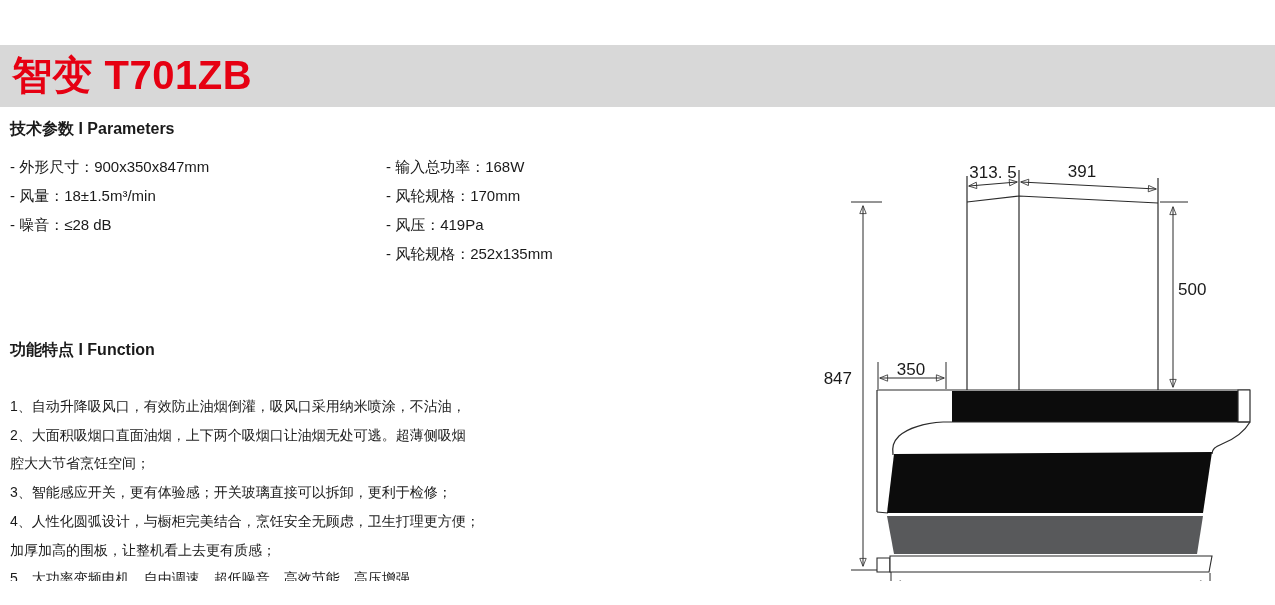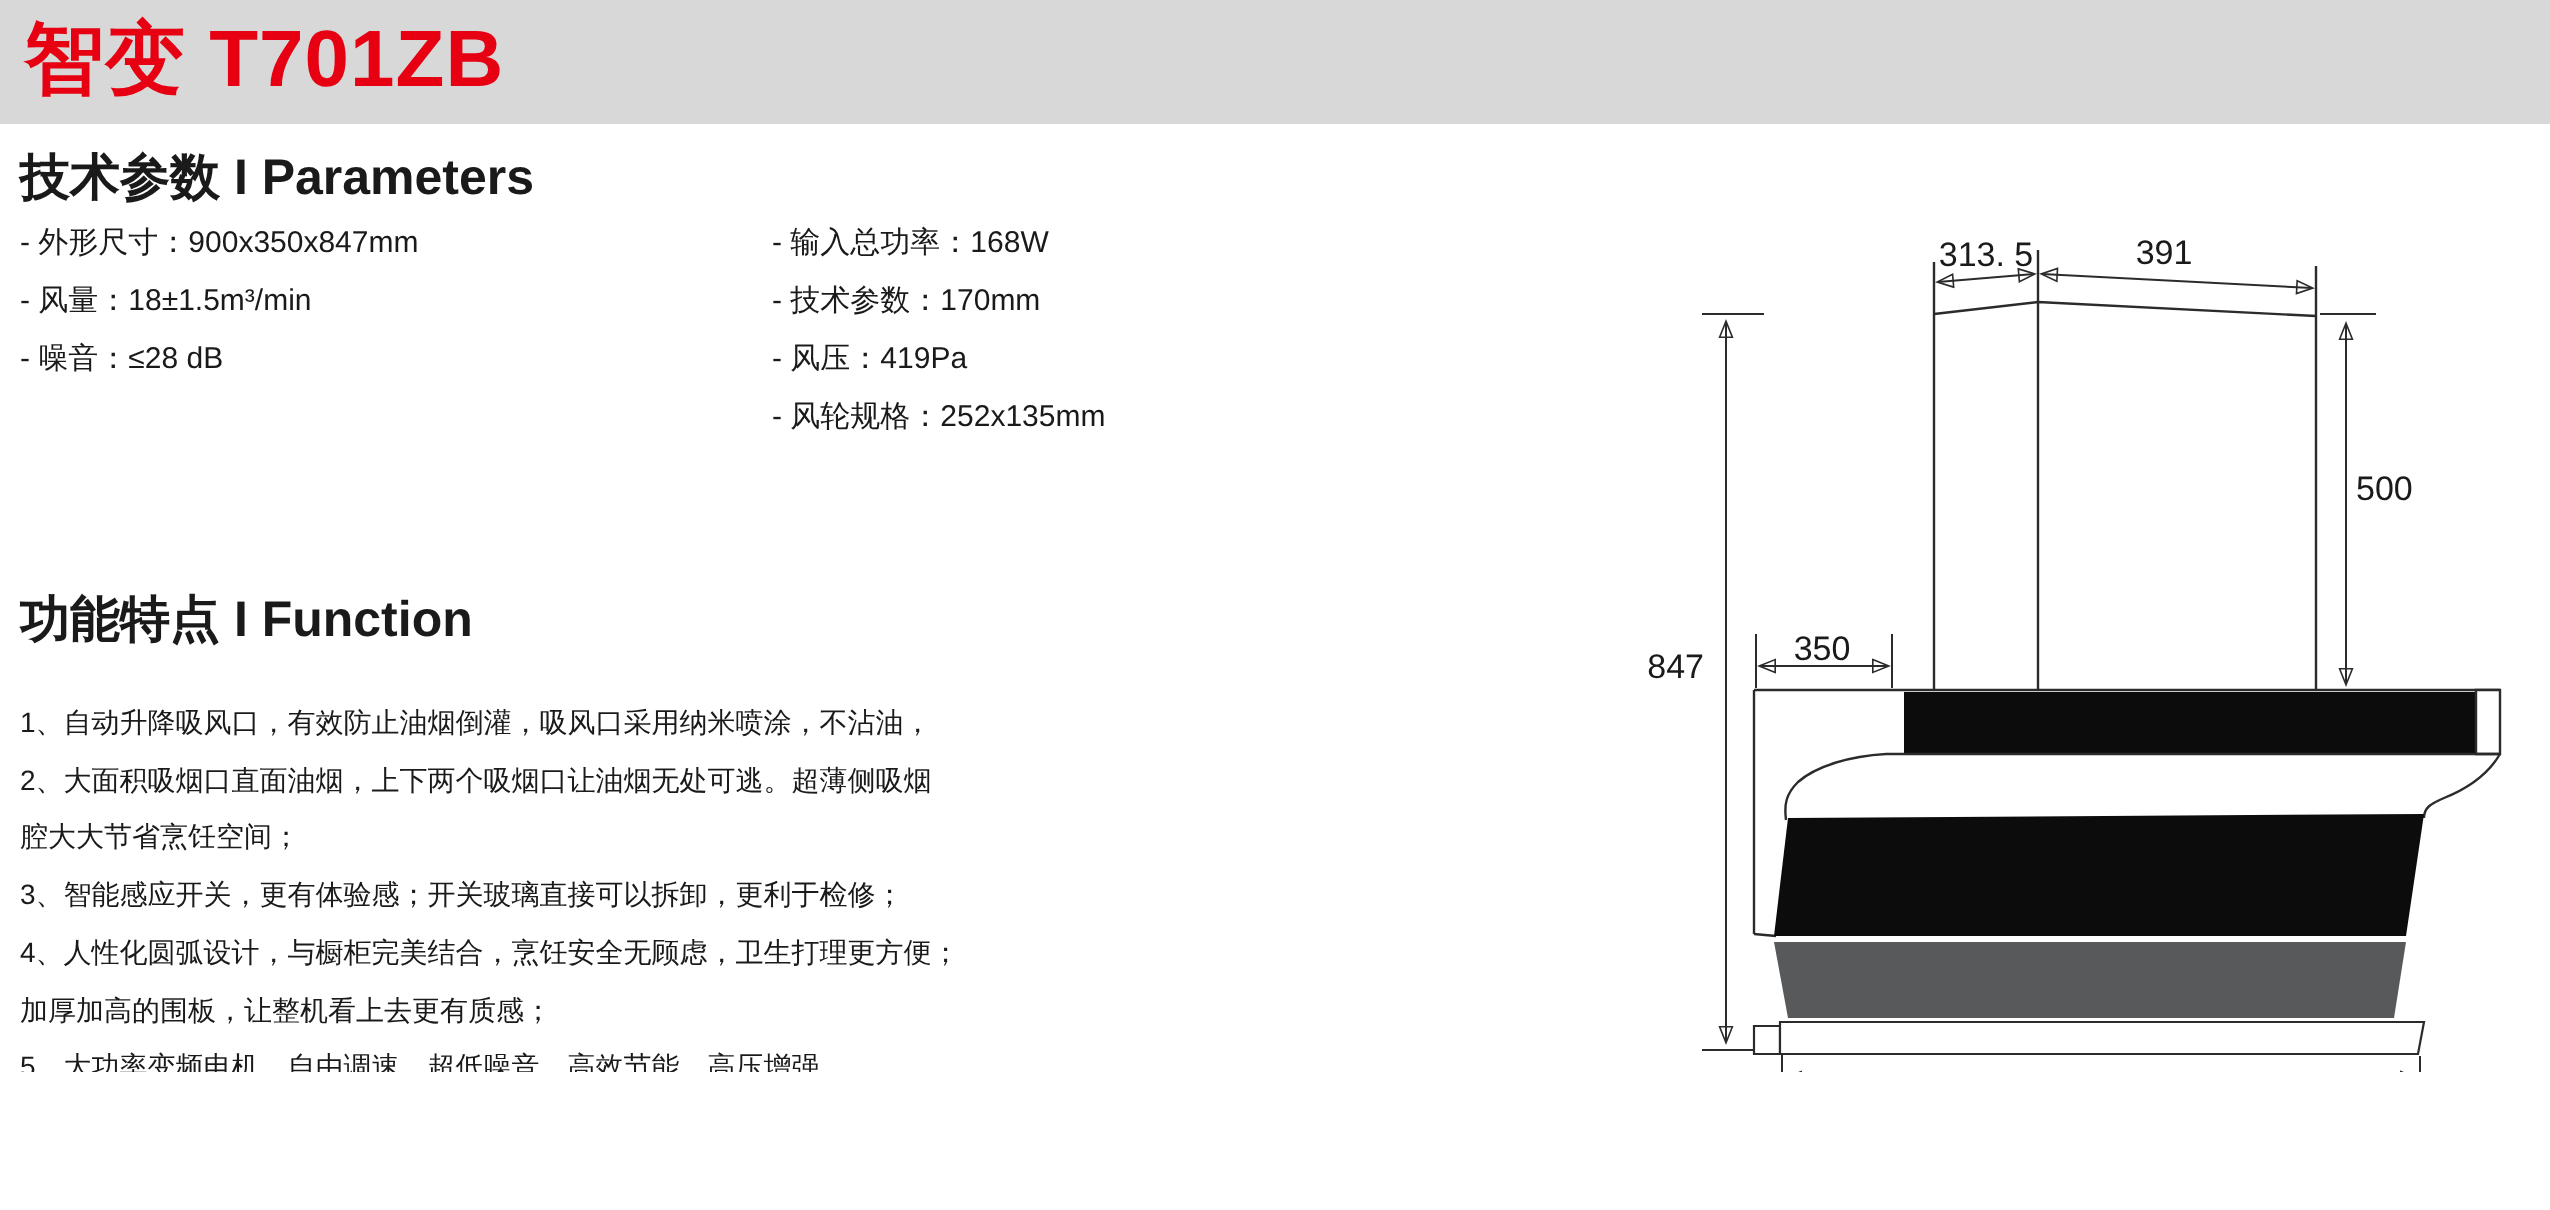--- a/index.html
+++ b/index.html
@@ -1,26 +1,26 @@
 <!DOCTYPE html>
 <html><head>
 <meta charset="utf-8">
 <style>
   html,body{margin:0;padding:0;background:#fff;}
   .page{
     position:relative;width:1275px;height:536px;background:#ffffff;overflow:hidden;
-    font-family:"Liberation Sans","DejaVu Sans",sans-serif;color:#1a1a1a;
+    font-family:"Liberation Sans","DejaVu Sans",sans-serif;color:#1a1a1a;margin-top:45px;
   }
   .header-bar{position:absolute;left:0;top:0;width:1275px;height:62px;background:#d8d8d8;}
   .product-title{
     position:absolute;left:12px;top:8px;font-size:40px;font-weight:bold;
     color:#e60012;letter-spacing:0.5px;white-space:nowrap;line-height:1.1;
   }
   .section-heading{
-    position:absolute;left:10px;font-size:25px;font-weight:bold;color:#1a1a1a;
+    position:absolute;left:10px;font-size:16px;font-weight:bold;color:#1a1a1a;
     white-space:nowrap;line-height:1.15;
   }
   .params-heading{top:75px;}
   .function-heading{top:296px;}
   .param-col{position:absolute;top:107px;font-size:15px;line-height:29px;white-space:nowrap;}
   .param-col.left{left:10px;}
   .param-col.right{left:386px;}
   .features{position:absolute;left:10px;top:347px;font-size:14px;line-height:28.7px;white-space:nowrap;}
   .drawing{position:absolute;left:0;top:0;width:1275px;height:605px;}
   .drawing line,.drawing polyline,.drawing path{stroke:#2b2b2b;fill:none;}
@@ -38,21 +38,21 @@
   <div class="section-heading params-heading">技术参数 I Parameters</div>
 
   <div class="param-col left">
     <div>- 外形尺寸：900x350x847mm</div>
     <div>- 风量：18±1.5m³/min</div>
     <div>- 噪音：≤28 dB</div>
   </div>
 
   <div class="param-col right">
     <div>- 输入总功率：168W</div>
-    <div>- 技术参数：170mm</div>
+    <div>- 风轮规格：170mm</div>
     <div>- 风压：419Pa</div>
     <div>- 风轮规格：252x135mm</div>
   </div>
 
   <div class="section-heading function-heading">功能特点 I Function</div>
 
   <div class="features">
     <div>1、自动升降吸风口，有效防止油烟倒灌，吸风口采用纳米喷涂，不沾油，</div>
     <div>2、大面积吸烟口直面油烟，上下两个吸烟口让油烟无处可逃。超薄侧吸烟</div>
     <div>腔大大节省烹饪空间；</div>

